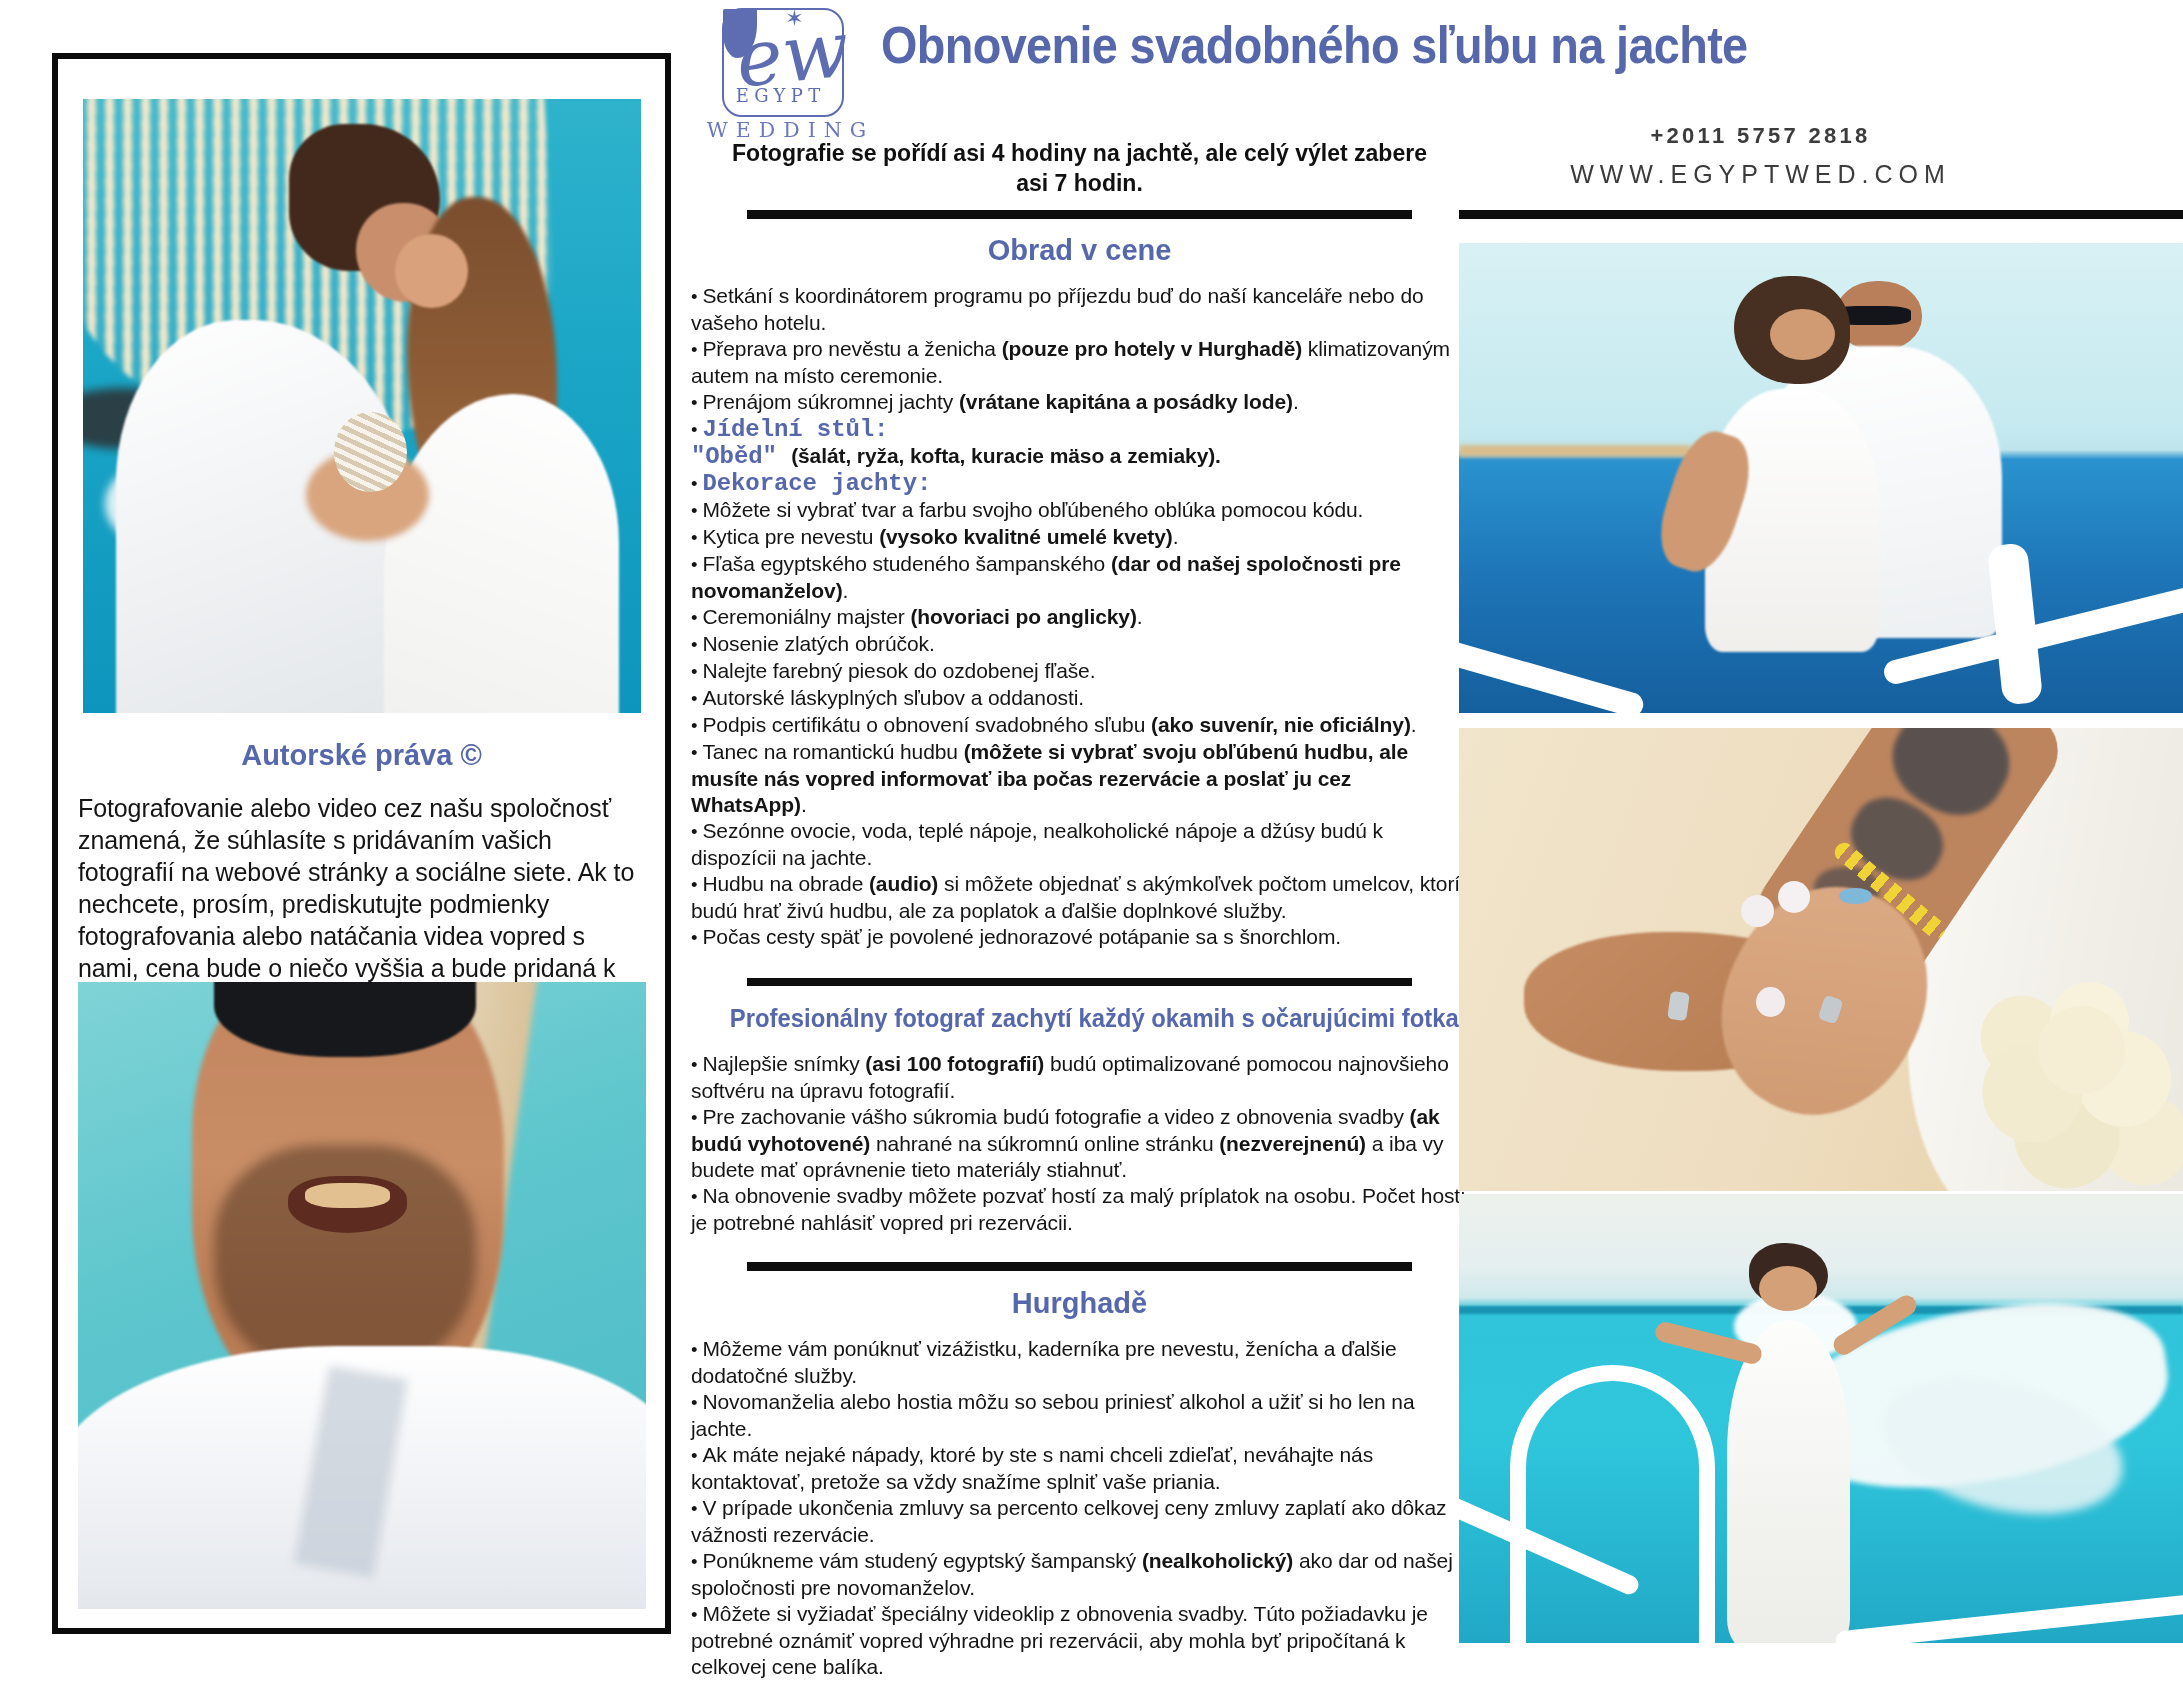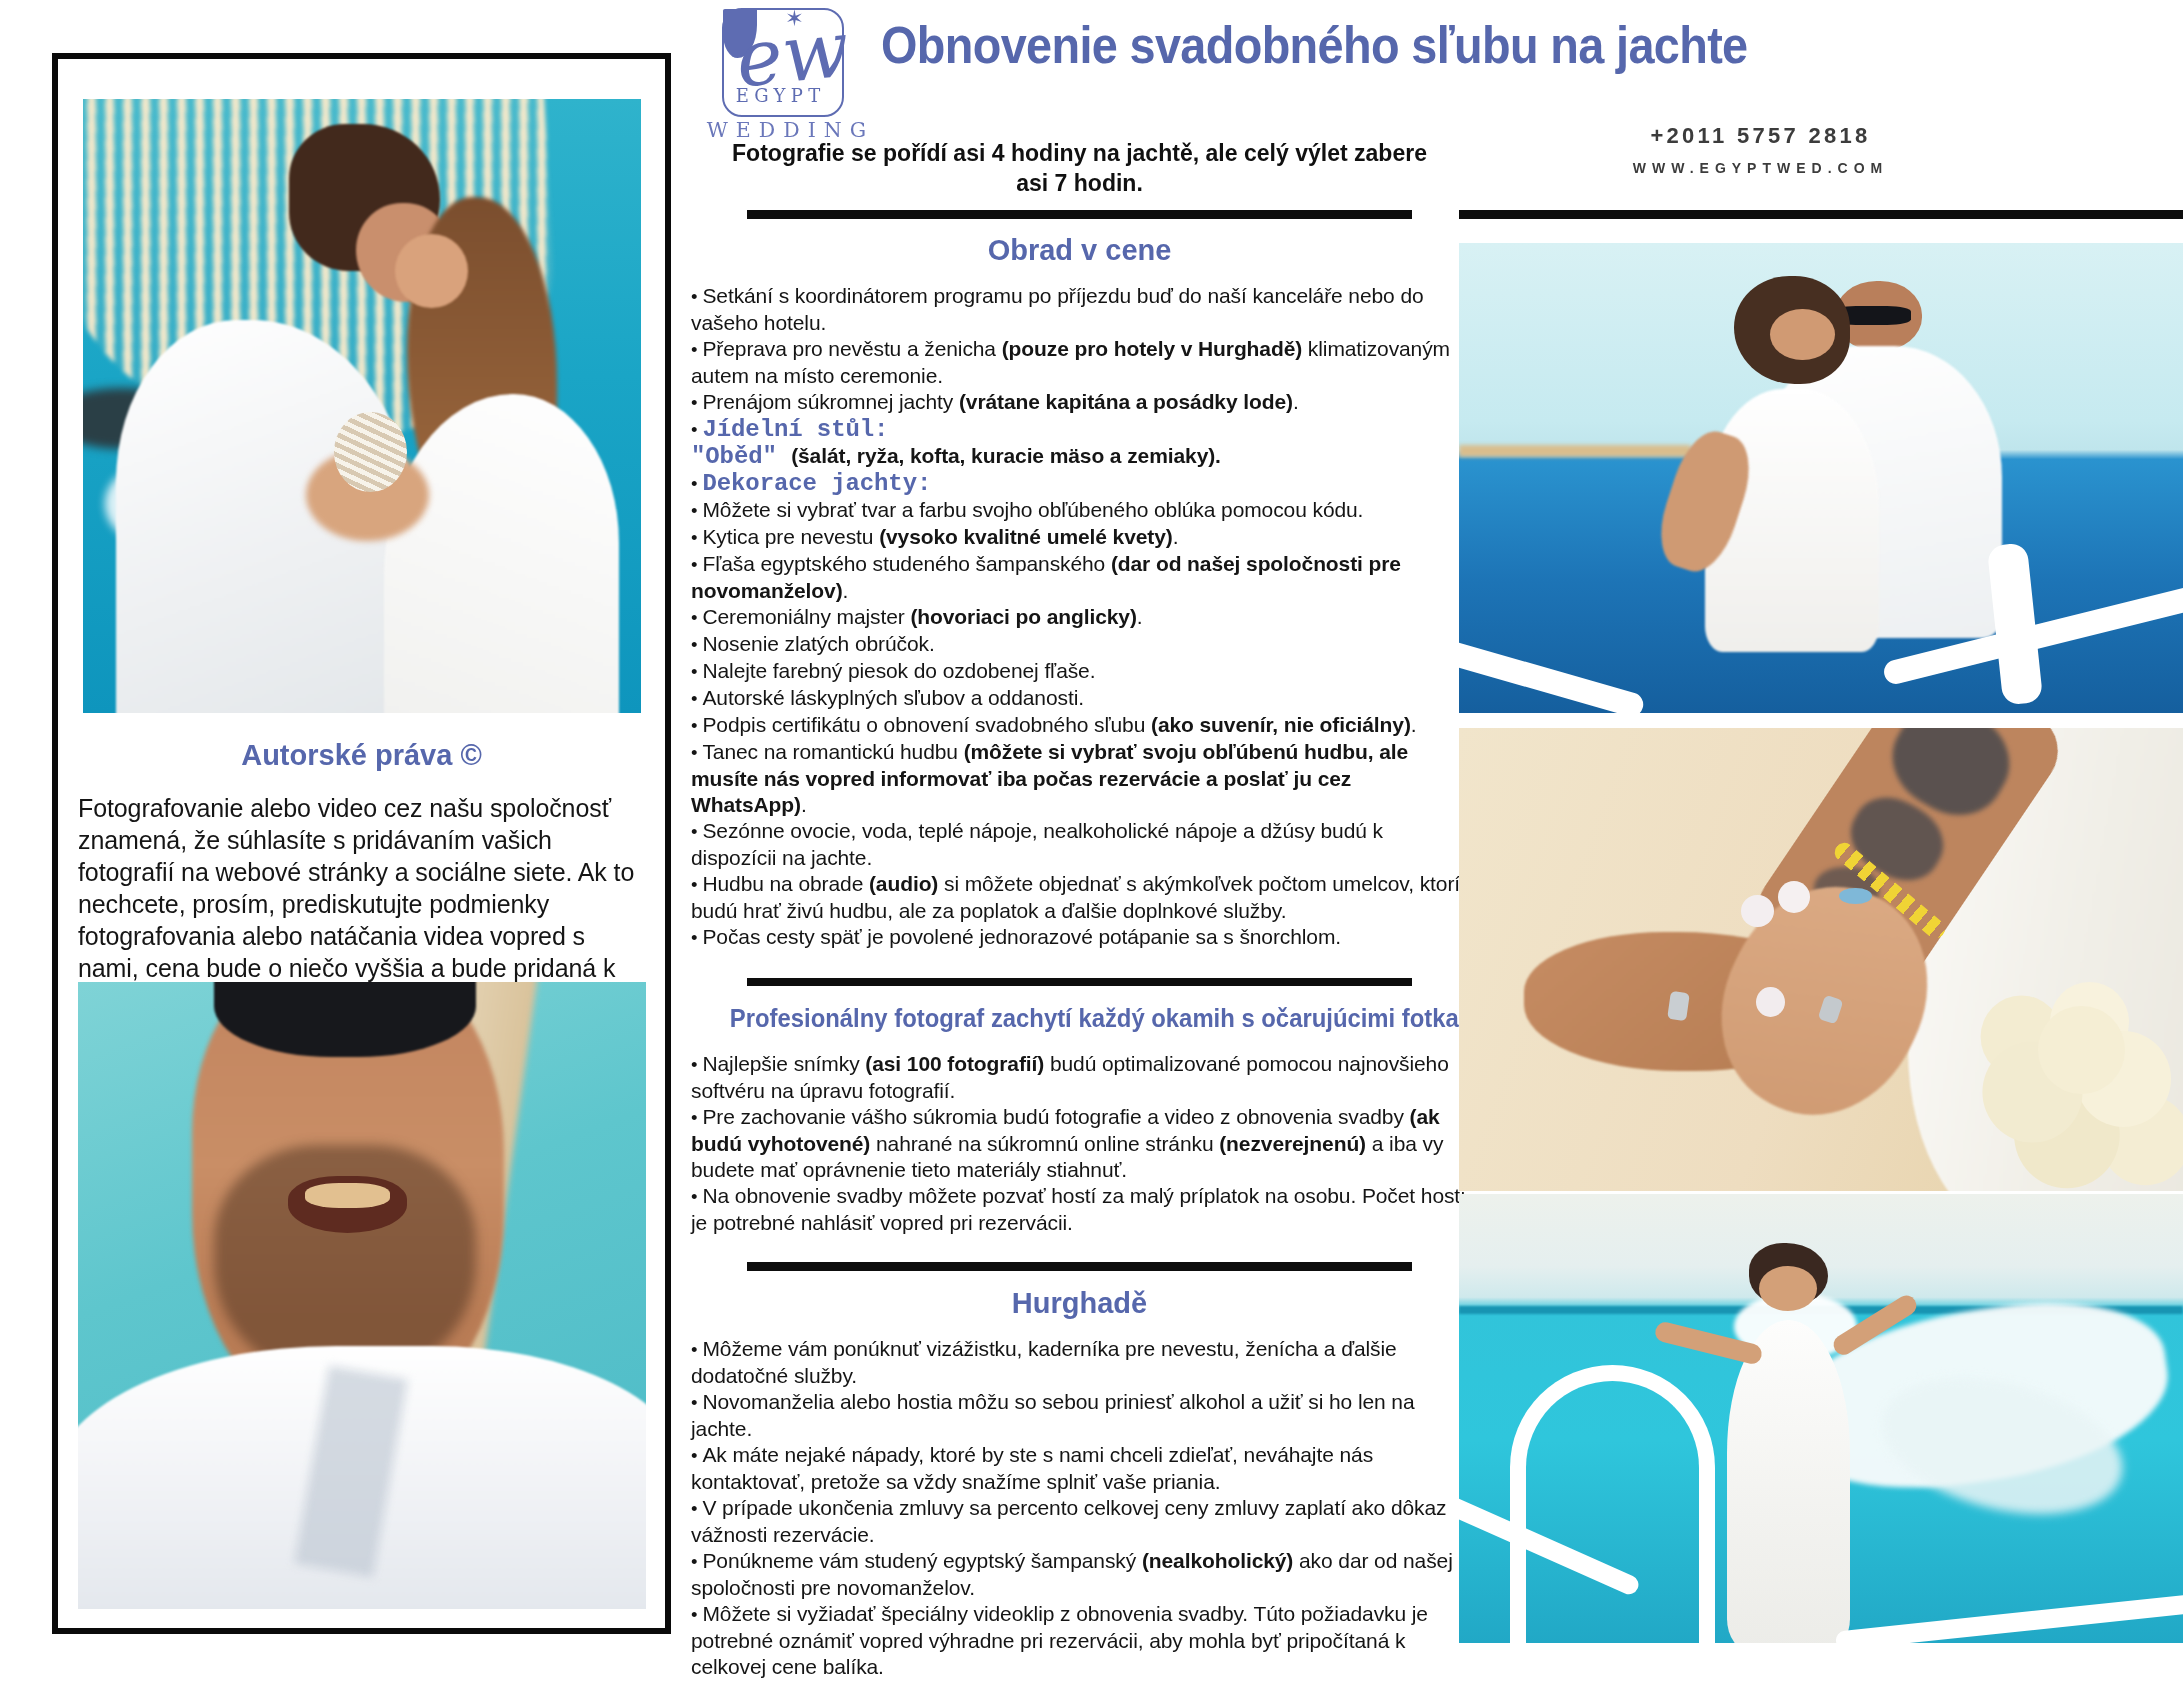--- a/index.html
+++ b/index.html
@@ -25,21 +25,21 @@
     font-family:"DejaVu Serif", serif; font-size:18px; letter-spacing:5.3px; color:#5e6cb2; }
   #logo .wedding{ position:absolute; left:-6.6px; top:114px; width:172px; text-align:center;
     font-family:"DejaVu Serif", serif; font-size:20.5px; letter-spacing:8px; color:#6a77ba; }
 
   
   #title{ left:881px; top:14.6px; width:992px; font-size:52px; font-weight:700;
     color:var(--accent); white-space:nowrap; transform:scaleX(.9); transform-origin:left top;
     letter-spacing:-0.7px; }
   #contact{ left:1542px; top:123px; width:437px; text-align:center; color:#3c3c3c; }
   #contact .phone{ font-size:22px; font-weight:700; letter-spacing:3.3px; }
-  #contact .web{ font-size:14px; font-weight:700; letter-spacing:6px; margin-top:10.6px; }
+  #contact .web{ font-size:25px; font-weight:400; letter-spacing:6px; margin-top:10.6px; }
   #rdivider{ left:1459px; top:210px; width:724px; height:8.6px; background:#0d0d0d; }
 
   
   #intro{ left:691px; top:138px; width:777px; text-align:center; font-weight:700;
     font-size:24.5px; line-height:30px; color:#101010; }
   #intro div{ white-space:nowrap; transform:scaleX(.94); transform-origin:center; }
   #sections{ left:691px; top:210px; width:777px; }
   .divider{ height:8.6px; background:#0d0d0d; margin:26.5px 56px 0 56px; }
   .section:first-child .divider{ margin-top:0; }
   .sec-heading{ color:var(--accent); font-weight:700; font-size:29px; line-height:34px;

